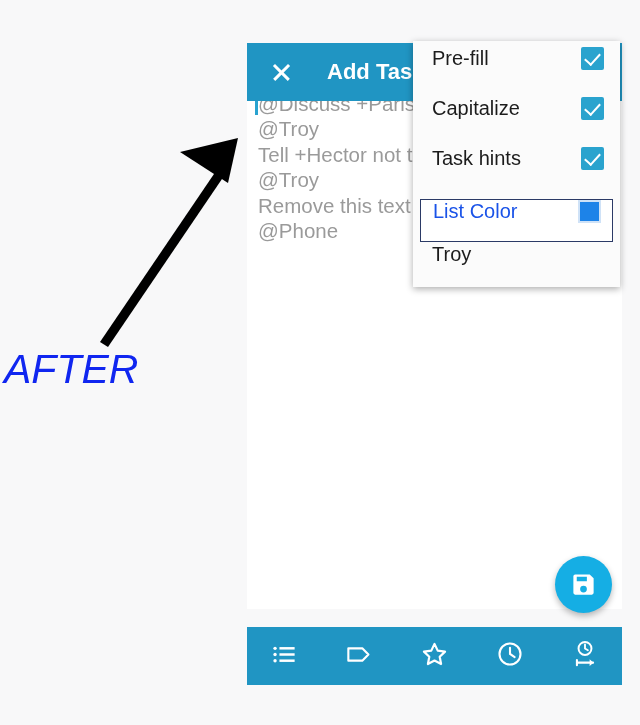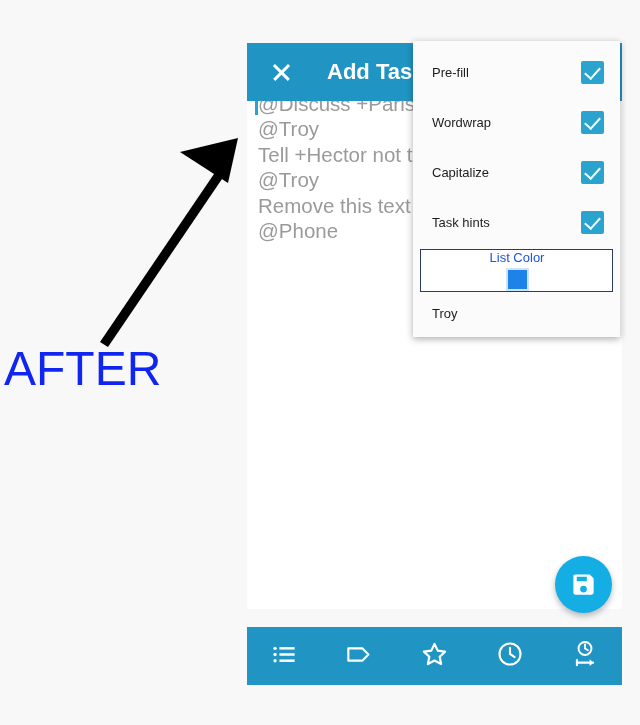--- a/index.html
+++ b/index.html
@@ -20,26 +20,27 @@
     position: absolute;
     left: 0; top: 0;
     width: 640px; height: 725px;
     pointer-events: none;
     z-index: 60;
   }
   #after-label {
     position: absolute;
     left: 4px;
     top: 347px;
-    font-size: 48px;
+    font-size: 41px;
     font-weight: 400;
     letter-spacing: 0px;
     color: #1026f0;
     font-family: "Liberation Sans", sans-serif;
     line-height: 44px;
+    font-style: italic;
   }
 
   
   #app-window {
     position: absolute;
     left: 247px;
     top: 43px;
     width: 375px;
     height: 642px;
   }
@@ -160,24 +161,24 @@
     width: 207px;
     background: #fbfbfb;
     box-shadow: 0 2px 7px rgba(0,0,0,0.33);
     z-index: 30;
     padding: 6px 0 4px 0;
     box-sizing: border-box;
   }
   .menu-item {
     height: 50px;
     display: flex;
-    align-items: center;
+    align-items: flex-start;
     padding: 0 16px 0 19px;
     box-sizing: border-box;
-    font-size: 13px;
+    font-size: 20px;
     color: #1c1c1c;
   }
   .menu-item .menu-label { flex: 1 1 auto; }
   .menu-check {
     width: 23px;
     height: 23px;
     background: #2aa3ce;
     border-radius: 2px;
     position: relative;
     flex: 0 0 auto;
@@ -192,21 +193,20 @@
     border: solid #ffffff;
     border-width: 0 2.6px 2.6px 0;
     transform: rotate(42deg);
   }
   #menu-item-list-color {
     border: 1.6px solid #2b3a66;
     height: 43px;
     margin: 2px 7px 1px 7px;
     padding: 0 11px 0 12px;
     background: #ffffff;
-    flex-direction: column;
   }
   #menu-item-list-color .menu-label {
     color: #1a53e8;
   }
   #list-color-swatch {
     width: 23px;
     height: 23px;
     background: #1d83e8;
     border: 2px solid #cfe2f7;
     box-sizing: border-box;
@@ -300,24 +300,20 @@
   </div>
 </div>
 
 <div id="options-menu">
 
   <div class="menu-item">
     <span class="menu-label">Pre-fill</span>
     <span class="menu-check"></span>
   </div>
 
-  <div class="menu-item">
-    <span class="menu-label">Wordwrap</span>
-    <span class="menu-check"></span>
-  </div>
 
   <div class="menu-item">
     <span class="menu-label">Capitalize</span>
     <span class="menu-check"></span>
   </div>
 
   <div class="menu-item">
     <span class="menu-label">Task hints</span>
     <span class="menu-check"></span>
   </div>

